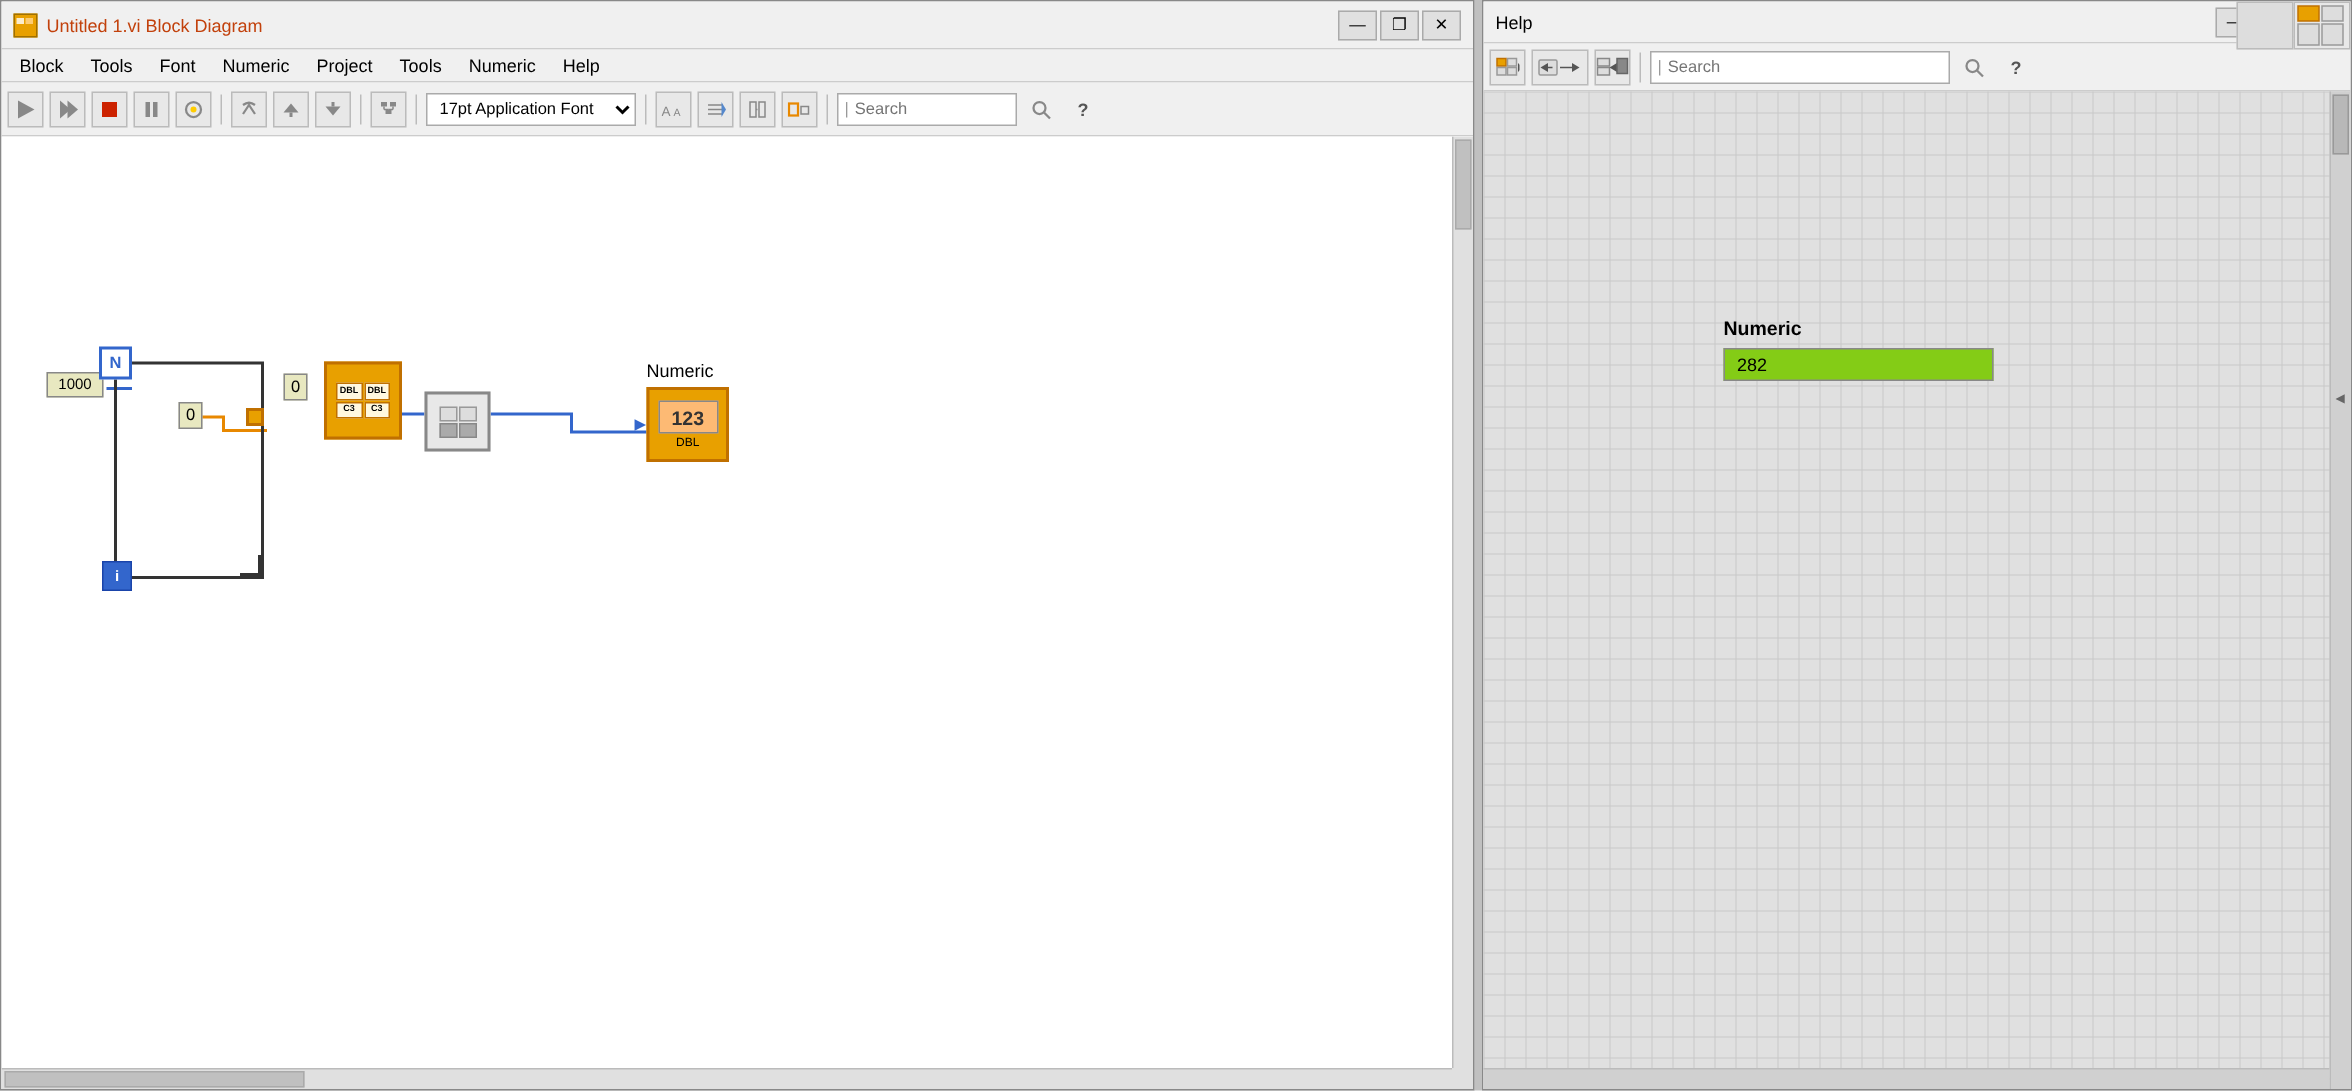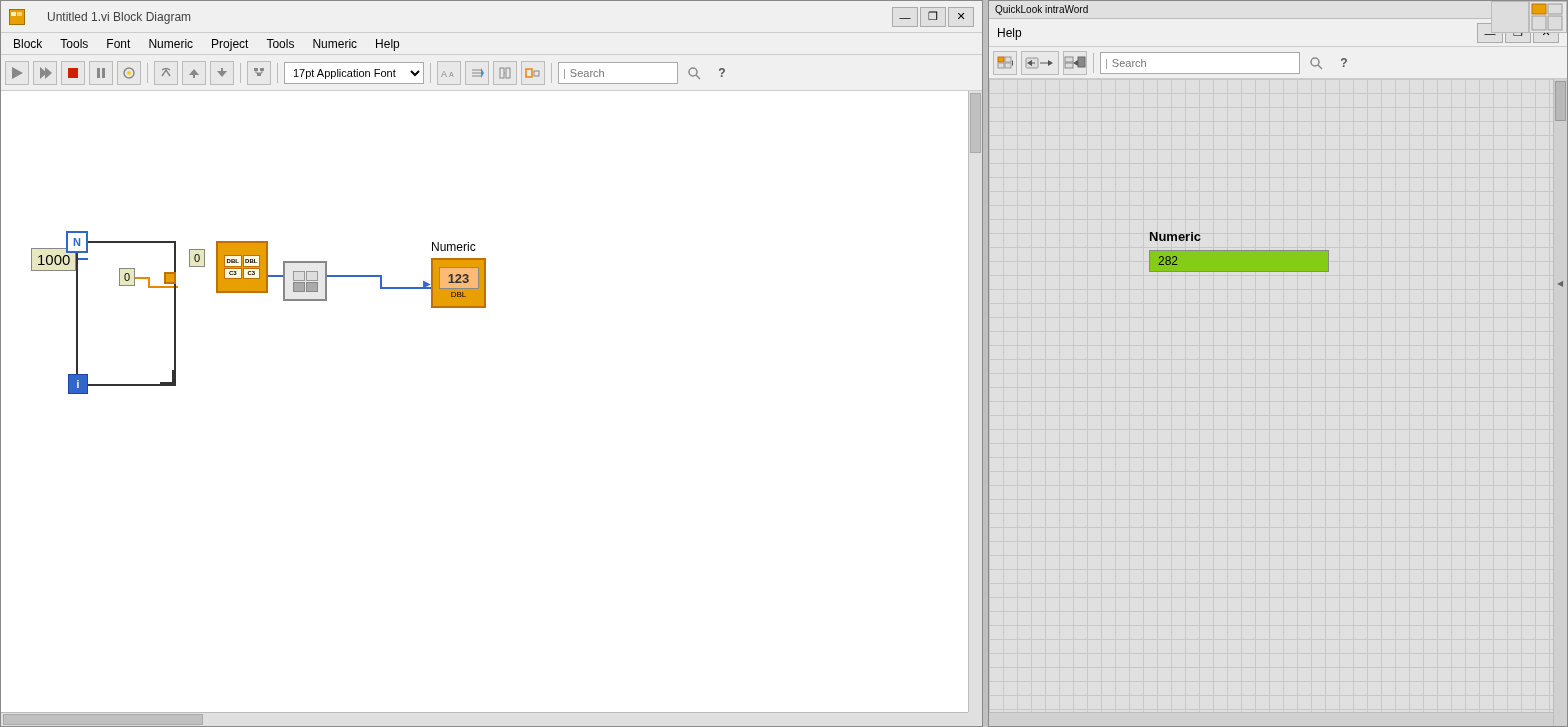--- a/index.html
+++ b/index.html
@@ -30,22 +30,21 @@
     .title-bar-icon {
       width: 16px; height: 16px;
       background: #e8a000;
       border: 1px solid #a07000;
       display: flex; align-items: center; justify-content: center;
       font-size: 8px; color: white;
     }
     .title-bar-text {
       flex: 1;
       font-size: 12px;
-      color: #404040;
-      margin-left: 16px;
+      color: #c2410c;
     }
     .title-bar-controls {
       display: flex; gap: 2px;
     }
     .title-btn {
       width: 26px; height: 20px;
       background: #e0e0e0;
       border: 1px solid #aaa;
       display: flex; align-items: center; justify-content: center;
       font-size: 11px;
@@ -192,21 +191,21 @@
       font-size: 10px; color: white; font-weight: bold;
     }
 
     
     .numeric-const-1000 {
       position: absolute;
       left: 30px; top: 157px;
       background: #e8e8c0;
       border: 1px solid #888;
       padding: 2px 5px;
-      font-size: 15px;
+      font-size: 10px;
       min-width: 38px;
       text-align: center;
     }
 
     
     .numeric-const-0a {
       position: absolute;
       left: 118px; top: 177px;
       background: #e8e8c0;
       border: 1px solid #888;
@@ -649,23 +648,20 @@
     </div>
 
     <div class="scroll-corner"></div>
 
   </div>
 
 </div>
 
 <div class="help-window">
 
-  <div class="quicklook-bar">
-    <span>QuickLook  intraWord</span>
-  </div>
 
   <div class="help-title-bar">
     <span class="help-title-text">Help</span>
     <div class="title-bar-controls">
       <div class="title-btn">—</div>
       <div class="title-btn">❐</div>
       <div class="title-btn">✕</div>
     </div>
   </div>
 

